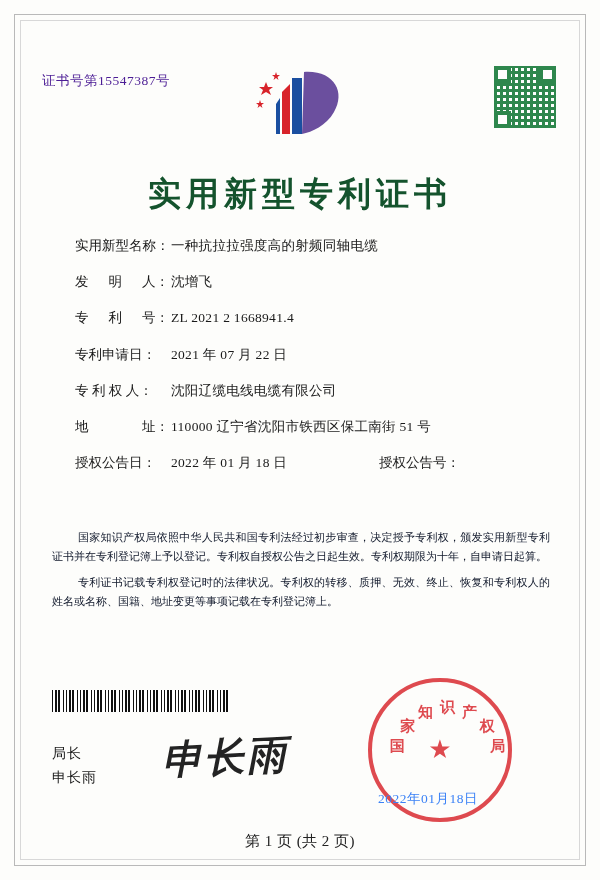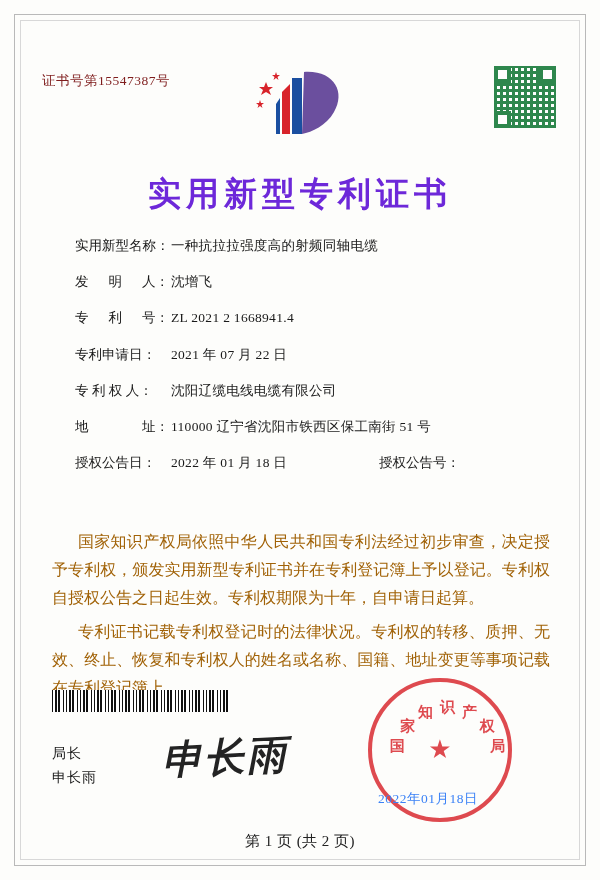--- a/index.html
+++ b/index.html
@@ -38,21 +38,21 @@
     bottom: 20px;
     border: 1px solid #d8d8d8;
     box-sizing: border-box;
   }
   .cert-no {
     position: absolute;
     left: 42px;
     top: 72px;
     font-size: 13.5px;
     letter-spacing: 0.5px;
-    color: #7f1d1d;
+    color: #4c1d95;
   }
   .logo {
     position: absolute;
     left: 246px;
     top: 62px;
     width: 110px;
     height: 82px;
   }
   .qr {
     position: absolute;
@@ -89,21 +89,21 @@
   }
   .title {
     position: absolute;
     left: 0;
     right: 0;
     top: 172px;
     text-align: center;
     font-size: 33px;
     font-weight: bold;
     letter-spacing: 5px;
-    color: #6d28d9;
+    color: #14532d;
     font-family: "DejaVu Serif", "Liberation Serif", serif;
   }
   .fields {
     position: absolute;
     left: 52px;
     top: 238px;
     right: 52px;
     font-size: 13.5px;
     line-height: 1.2;
     color: #1a1a1a;
@@ -140,24 +140,24 @@
     white-space: nowrap;
   }
   .field-row.dual .field-value2 {
     flex: 1 1 auto;
   }
   .paragraphs {
     position: absolute;
     left: 52px;
     right: 50px;
     top: 528px;
-    font-size: 16px;
+    font-size: 11px;
     line-height: 1.75;
     text-align: justify;
-    color: #a16207;
+    color: #0f172a;
   }
   .paragraphs p {
     margin: 0 0 6px 0;
     text-indent: 26px;
   }
   .barcode {
     position: absolute;
     left: 52px;
     top: 690px;
     width: 178px;

